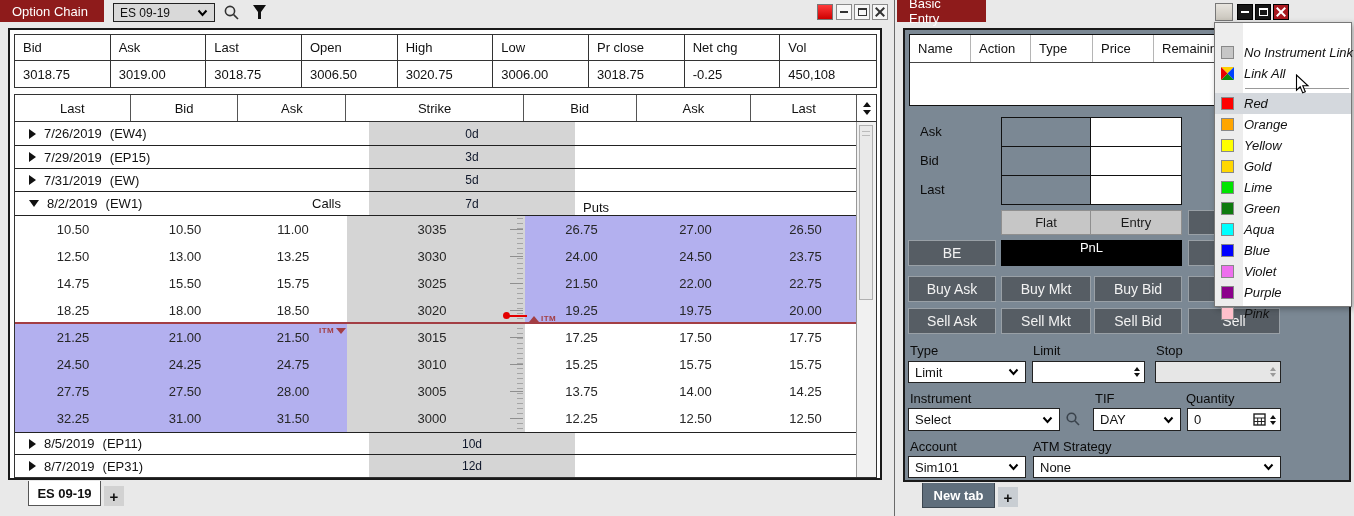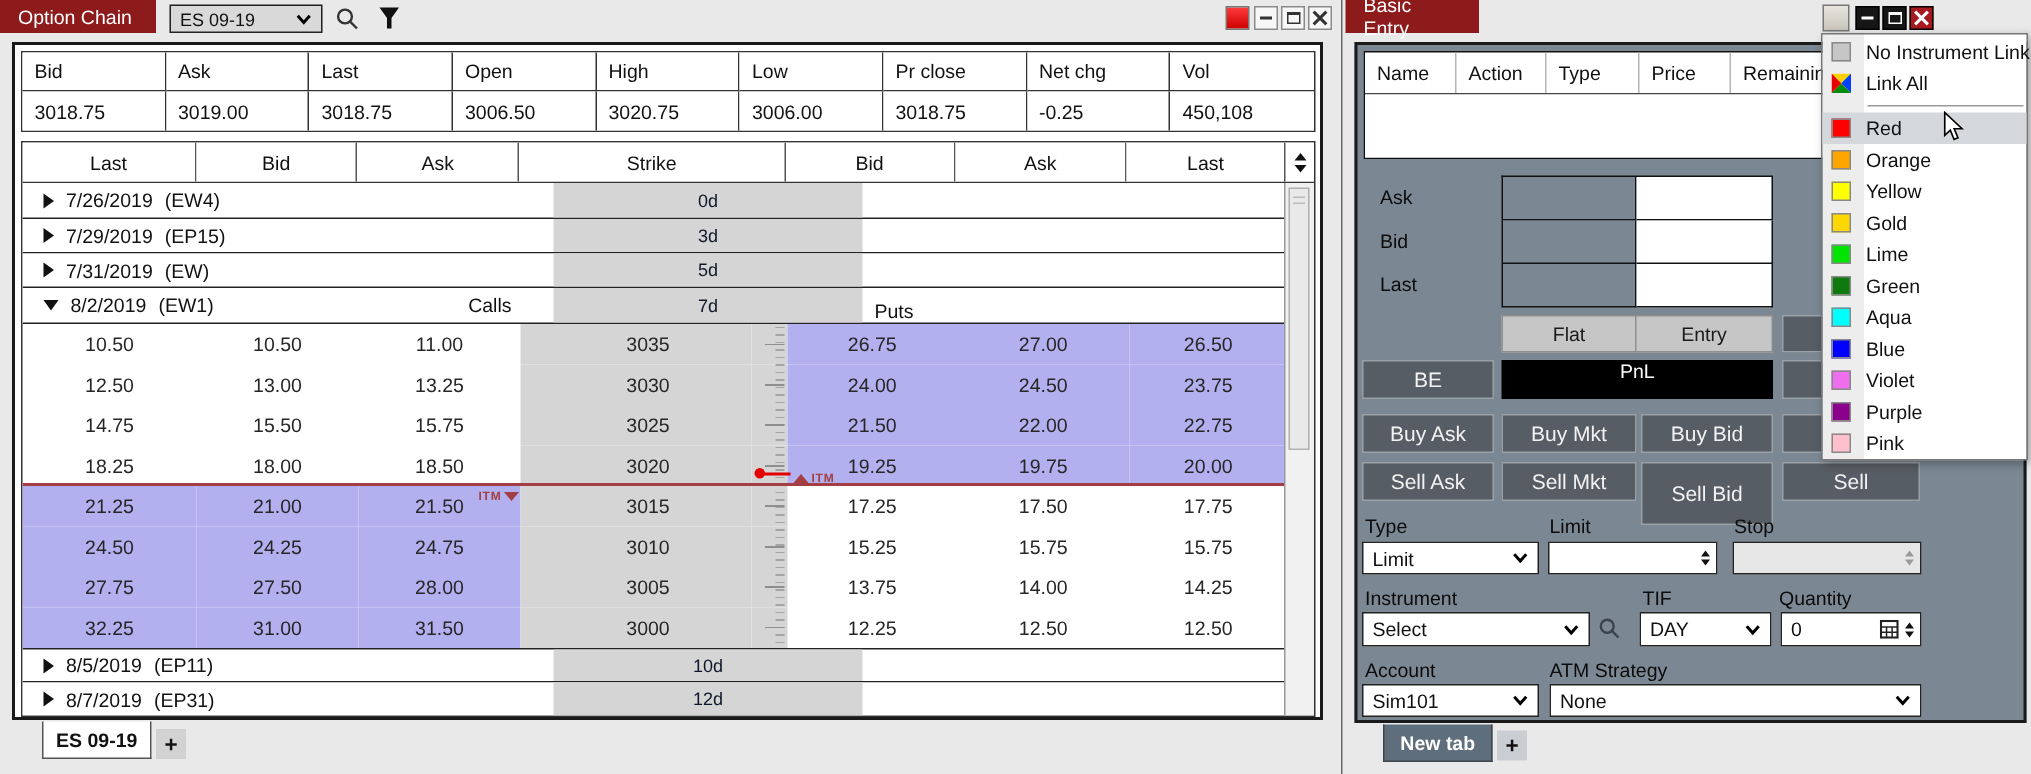--- a/index.html
+++ b/index.html
@@ -92,21 +92,21 @@
   .pnl { background:#000; color:#fff; display:flex; justify-content:center; }
   .sel { background:#fff; border:1px solid #222; display:flex; align-items:center; padding:0 6px; justify-content:space-between; }
   .spinbox { background:#fff; border:1px solid #222; display:flex; align-items:center; padding:0 4px 0 6px; justify-content:flex-end; gap:4px; }
   .spinbox.disabled { background:#e6e6e6; }
   .spin { display:flex; flex-direction:column; gap:2px; align-items:center; }
   .t-up { width:0;height:0;border-left:3.5px solid transparent;border-right:3.5px solid transparent;border-bottom:4px solid #111; }
   .t-dn { width:0;height:0;border-left:3.5px solid transparent;border-right:3.5px solid transparent;border-top:4px solid #111; }
   .disabled .t-up { border-bottom-color:#9a9a9a; } .disabled .t-dn { border-top-color:#9a9a9a; }
 
   
-  .menu { background:linear-gradient(to right,#ededed 28px,#ffffff 28px); border:1px solid #777; box-shadow:2px 2px 6px rgba(0,0,0,.3); z-index:50; padding-top:1px; }
+  .menu { background:linear-gradient(to right,#ededed 28px,#ffffff 28px); border:1px solid #777; box-shadow:2px 2px 6px rgba(0,0,0,.3); z-index:50; padding-top:19px;font-style:italic; }
   .mi { height:21px; display:flex; align-items:center; gap:10px; padding-left:6px; font-size:13px; white-space:nowrap; }
   .mi.hl { background:#d4d8dd; }
   .sw { width:13px; height:13px; border:1px solid #888; flex:0 0 13px; }
   .msep { height:1px; background:#999; margin:4px 2px 4px 30px; }
   .cursor { position:absolute; z-index:60; }
 </style>
 </head>
 <body>
 
 <div class="abs" style="left:0;top:0;width:891px;height:516px;">
@@ -427,21 +427,21 @@
         <span>Buy Bid</span>
       </div>
     <div class="abs btn-dark" style="left:283px;top:246px;width:92px;height:26px;"></div>
 
     <div class="abs btn-dark" style="left:3px;top:278px;width:88px;height:26px;">
         <span>Sell Ask</span>
       </div>
     <div class="abs btn-dark" style="left:96px;top:278px;width:90px;height:26px;">
         <span>Sell Mkt</span>
       </div>
-    <div class="abs btn-dark" style="left:189px;top:278px;width:88px;height:42px;">
+    <div class="abs btn-dark" style="left:189px;top:278px;width:88px;height:26px;">
         <span>Sell Bid</span>
       </div>
     <div class="abs btn-dark" style="left:283px;top:278px;width:92px;height:26px;">
         <span>Sell</span>
       </div>
 
     <span class="lbl" style="left:5px;top:313px;">Type</span>
     <span class="lbl" style="left:128px;top:313px;">Limit</span>
     <span class="lbl" style="left:251px;top:313px;">Stop</span>
     <div class="abs sel" style="left:3px;top:331px;width:118px;height:22px;">

